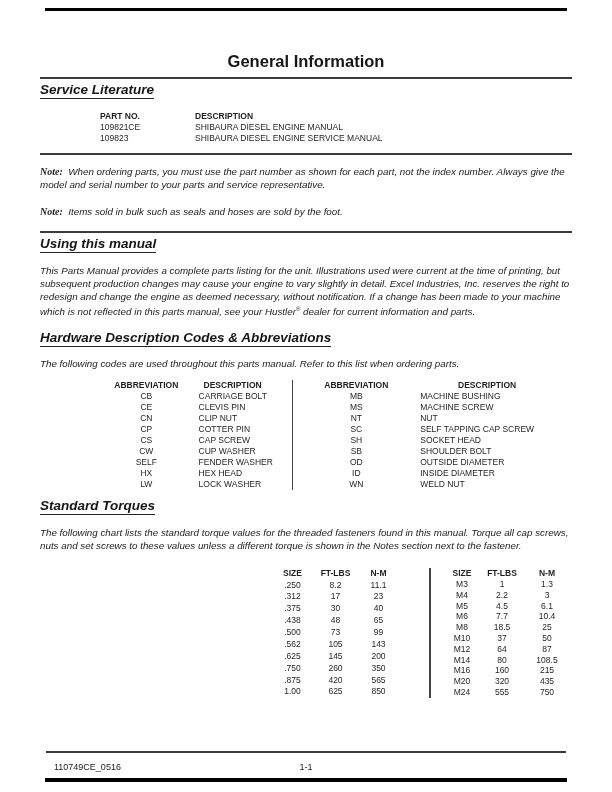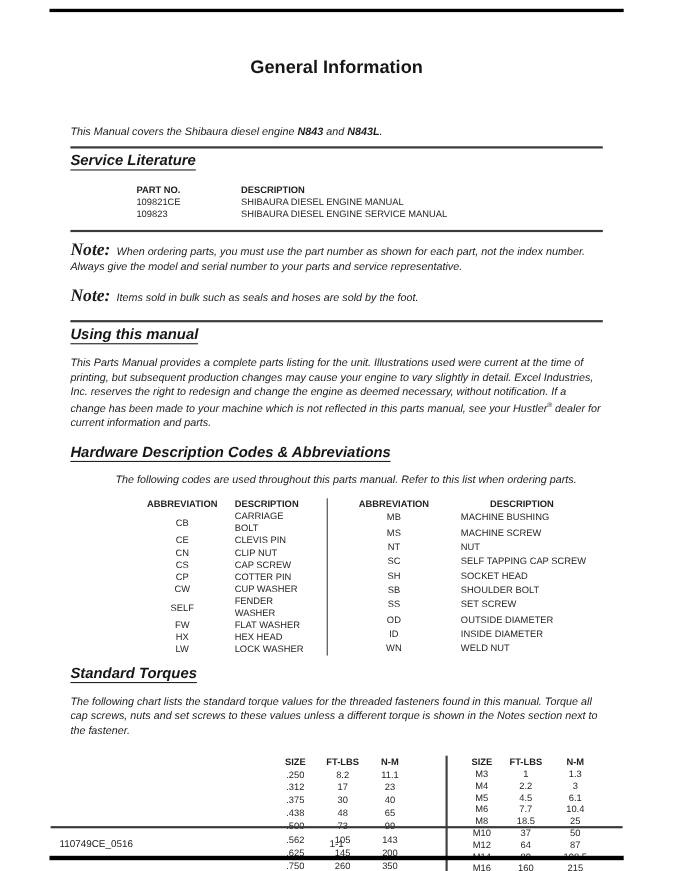--- a/index.html
+++ b/index.html
@@ -1,18 +1,18 @@
 <!DOCTYPE html>
 <html><head>
 <meta charset="utf-8">
 <style>
   html,body{margin:0;padding:0;background:#ffffff;}
   body{width:612px;height:792px;font-family:"Liberation Sans",sans-serif;color:#1c1c1c;
        -webkit-font-smoothing:antialiased;}
-  .sheet{position:relative;width:612px;height:792px;box-sizing:border-box;padding:0 64px;overflow:hidden;}
+  .sheet{position:relative;width:612px;height:792px;box-sizing:border-box;padding:0 40px;overflow:hidden;}
 
   .edge-bar{position:absolute;left:45px;right:45px;background:#000;}
   .edge-bar.top{top:8px;height:3px;}
   .edge-bar.bottom{top:778px;height:4px;}
 
   .page-title{margin:52px 0 0 0;text-align:center;font-size:16.5px;font-weight:700;color:#161616;}
 
   p{margin:0;}
   .body-text{font-style:italic;font-size:9.8px;line-height:13px;color:#1c1c1c;}
   .intro{margin-top:43px;}
@@ -28,23 +28,23 @@
 
   
   .svc-table{margin:14px 0 0 60px;border-collapse:collapse;}
   .svc-table th,.svc-table td{padding:0;font-size:8.5px;line-height:11px;color:#1f1f1f;}
   .svc-table th{font-weight:700;text-align:center;}
   .svc-table .svc-part{width:95px;text-align:left;}
   .svc-table .svc-desc{width:270px;text-align:left;}
 
   .note{margin-top:10px;}
   .note + .note{margin-top:14px;}
-  .note-label{font-family:"Liberation Serif",serif;font-weight:700;font-style:italic;font-size:16px;}
+  .note-label{font-family:"Liberation Serif",serif;font-weight:700;font-style:italic;font-size:10px;}
   .para{margin-top:13px;}
-  .sub-line{margin-top:12px;margin-left:41px;}
+  .sub-line{margin-top:12px;}
   sup{font-size:6px;}
 
   
   .twocol{display:flex;align-items:stretch;gap:11px;}
   .twocol table{border-collapse:collapse;table-layout:fixed;}
   .twocol th,.twocol td{padding:0;font-size:8.5px;line-height:11px;color:#1f1f1f;text-align:center;font-weight:normal;}
   .twocol th{font-weight:700;}
   .vdiv{width:2px;background:#444;}
 
   .abbrev{margin:10px 0 0 62px;}
@@ -71,21 +71,20 @@
 </style>
 </head>
 <body>
 
 <div class="sheet">
 
   <div class="edge-bar top"></div>
 
   <h1 class="page-title">General Information</h1>
 
-  <p class="body-text intro"><span>This Manual covers the Shibaura diesel engine </span><span class="bold-model">N843</span><span> and </span><span class="bold-model">N843L</span><span>.</span></p>
 
   <div class="rule r1"></div>
   <h2 class="section-heading"><span>Service Literature</span></h2>
 
   <table class="svc-table">
     <thead>
       <tr>
         <th class="svc-part">PART NO.</th>
         <th class="svc-desc">DESCRIPTION</th>
       </tr>
@@ -132,38 +131,34 @@
           </tr>
           <tr>
             <td class="ab-code">CE</td>
             <td class="ab-desc">CLEVIS PIN</td>
           </tr>
           <tr>
             <td class="ab-code">CN</td>
             <td class="ab-desc">CLIP NUT</td>
           </tr>
           <tr>
+            <td class="ab-code">CP</td>
+            <td class="ab-desc">COTTER PIN</td>
+          </tr>
+          <tr>
             <td class="ab-code">CS</td>
             <td class="ab-desc">CAP SCREW</td>
           </tr>
           <tr>
-            <td class="ab-code">CP</td>
-            <td class="ab-desc">COTTER PIN</td>
-          </tr>
-          <tr>
             <td class="ab-code">CW</td>
             <td class="ab-desc">CUP WASHER</td>
           </tr>
           <tr>
             <td class="ab-code">SELF</td>
             <td class="ab-desc">FENDER WASHER</td>
-          </tr>
-          <tr>
-            <td class="ab-code">FW</td>
-            <td class="ab-desc">FLAT WASHER</td>
           </tr>
           <tr>
             <td class="ab-code">HX</td>
             <td class="ab-desc">HEX HEAD</td>
           </tr>
           <tr>
             <td class="ab-code">LW</td>
             <td class="ab-desc">LOCK WASHER</td>
           </tr>
         </tbody>
@@ -195,24 +190,20 @@
           </tr>
           <tr>
             <td class="ab-code">SH</td>
             <td class="ab-desc-r">SOCKET HEAD</td>
           </tr>
           <tr>
             <td class="ab-code">SB</td>
             <td class="ab-desc-r">SHOULDER BOLT</td>
           </tr>
           <tr>
-            <td class="ab-code">SS</td>
-            <td class="ab-desc-r">SET SCREW</td>
-          </tr>
-          <tr>
             <td class="ab-code">OD</td>
             <td class="ab-desc-r">OUTSIDE DIAMETER</td>
           </tr>
           <tr>
             <td class="ab-code">ID</td>
             <td class="ab-desc-r">INSIDE DIAMETER</td>
           </tr>
           <tr>
             <td class="ab-code">WN</td>
             <td class="ab-desc-r">WELD NUT</td>

